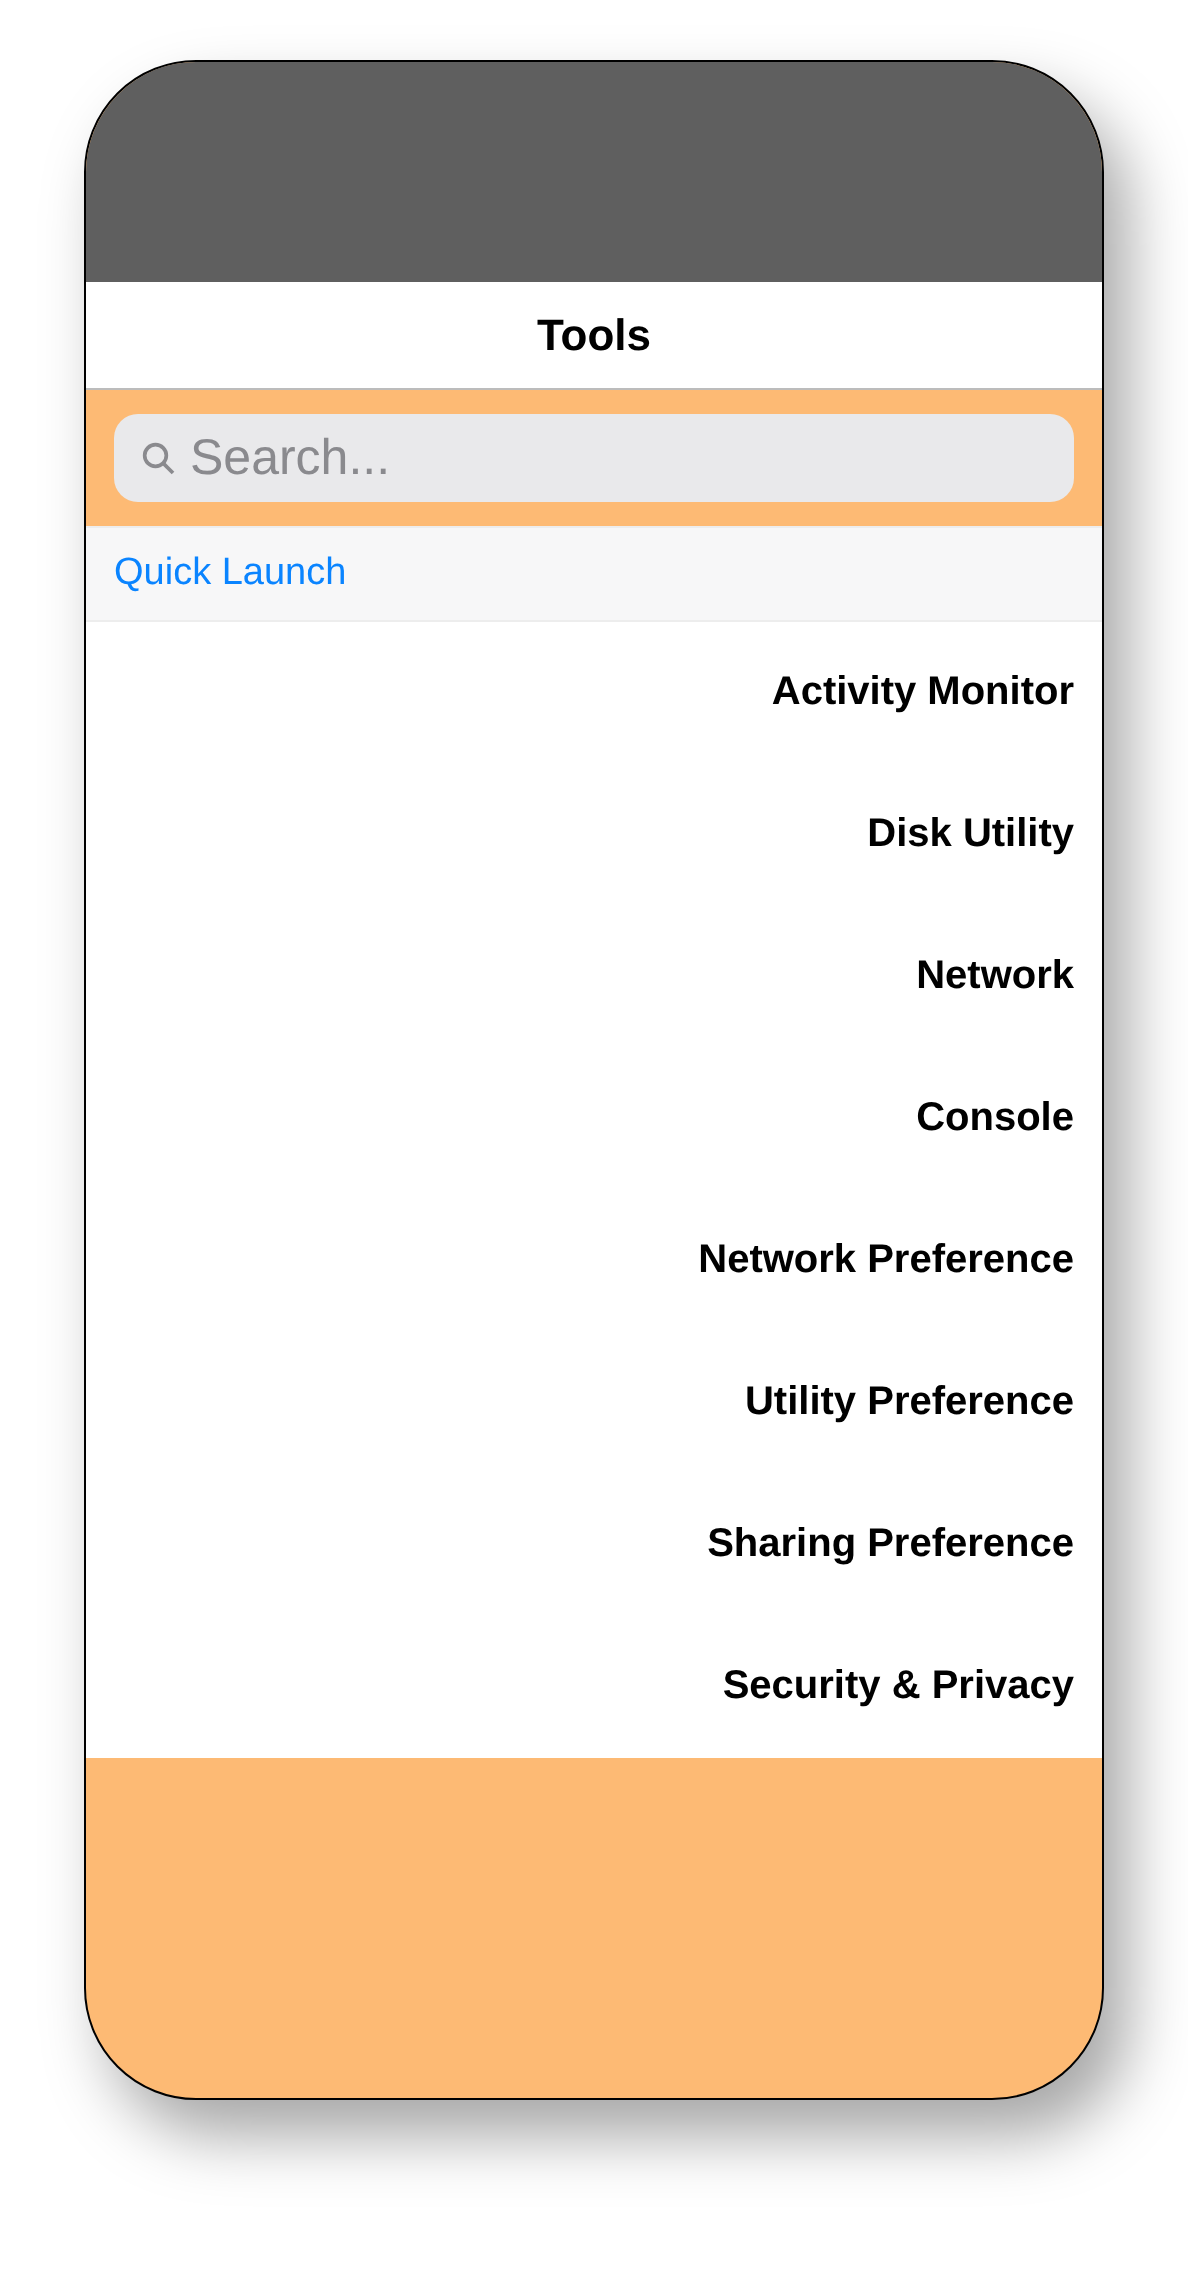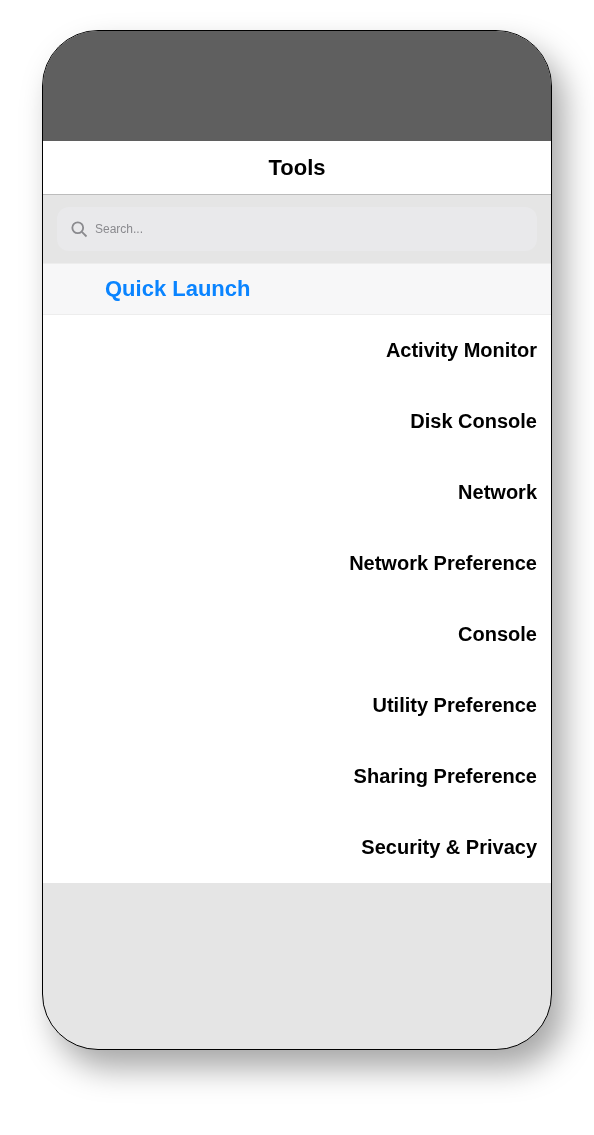--- a/index.html
+++ b/index.html
@@ -17,21 +17,21 @@
       justify-content: center;
       padding: 30px;
     }
     .device-frame {
       width: 510px;
       height: 1020px;
       border-radius: 56px;
       border: 1px solid #000;
       overflow: hidden;
       box-shadow: 12px 18px 32px rgba(0,0,0,0.35);
-      background: #e5e5e5;
+      background: #fdba74;
       display: flex;
       flex-direction: column;
       position: relative;
     }
     .status-area {
       height: 110px;
       background: #5f5f5f;
       flex: 0 0 auto;
     }
     .header-bar {
@@ -62,37 +62,36 @@
     .search-icon svg {
       width: 20px;
       height: 20px;
       display: block;
     }
     .search-input {
       flex: 1;
       border: none;
       outline: none;
       background: transparent;
-      font-size: 12px;
+      font-size: 25px;
       color: #8a8a8e;
     }
     .search-input::placeholder {
       color: #8a8a8e;
     }
     .section-header {
       background: #f7f7f8;
       padding: 12px 14px;
       border-top: 1px solid #ededed;
       border-bottom: 1px solid #ededed;
     }
     .section-header-text {
       color: #0a84ff;
-      font-size: 22px;
-      font-weight: 700;
-      margin-left: 48px;
+      font-size: 19px;
+      font-weight: 400;
     }
     .list {
       display: flex;
       flex-direction: column;
       text-align: right;
     }
     .list-item {
       padding: 24px 14px;
       background: #fff;
       cursor: pointer;
@@ -127,30 +126,30 @@
 
   <div class="section-header">
     <div class="section-header-text">Quick Launch</div>
   </div>
 
   <div class="list">
     <div class="list-item">
       <div class="list-item-label">Activity Monitor</div>
     </div>
     <div class="list-item">
-      <div class="list-item-label">Disk Console</div>
+      <div class="list-item-label">Disk Utility</div>
     </div>
     <div class="list-item">
       <div class="list-item-label">Network</div>
     </div>
     <div class="list-item">
-      <div class="list-item-label">Network Preference</div>
+      <div class="list-item-label">Console</div>
     </div>
     <div class="list-item">
-      <div class="list-item-label">Console</div>
+      <div class="list-item-label">Network Preference</div>
     </div>
     <div class="list-item">
       <div class="list-item-label">Utility Preference</div>
     </div>
     <div class="list-item">
       <div class="list-item-label">Sharing Preference</div>
     </div>
     <div class="list-item">
       <div class="list-item-label">Security &amp; Privacy</div>
     </div>

